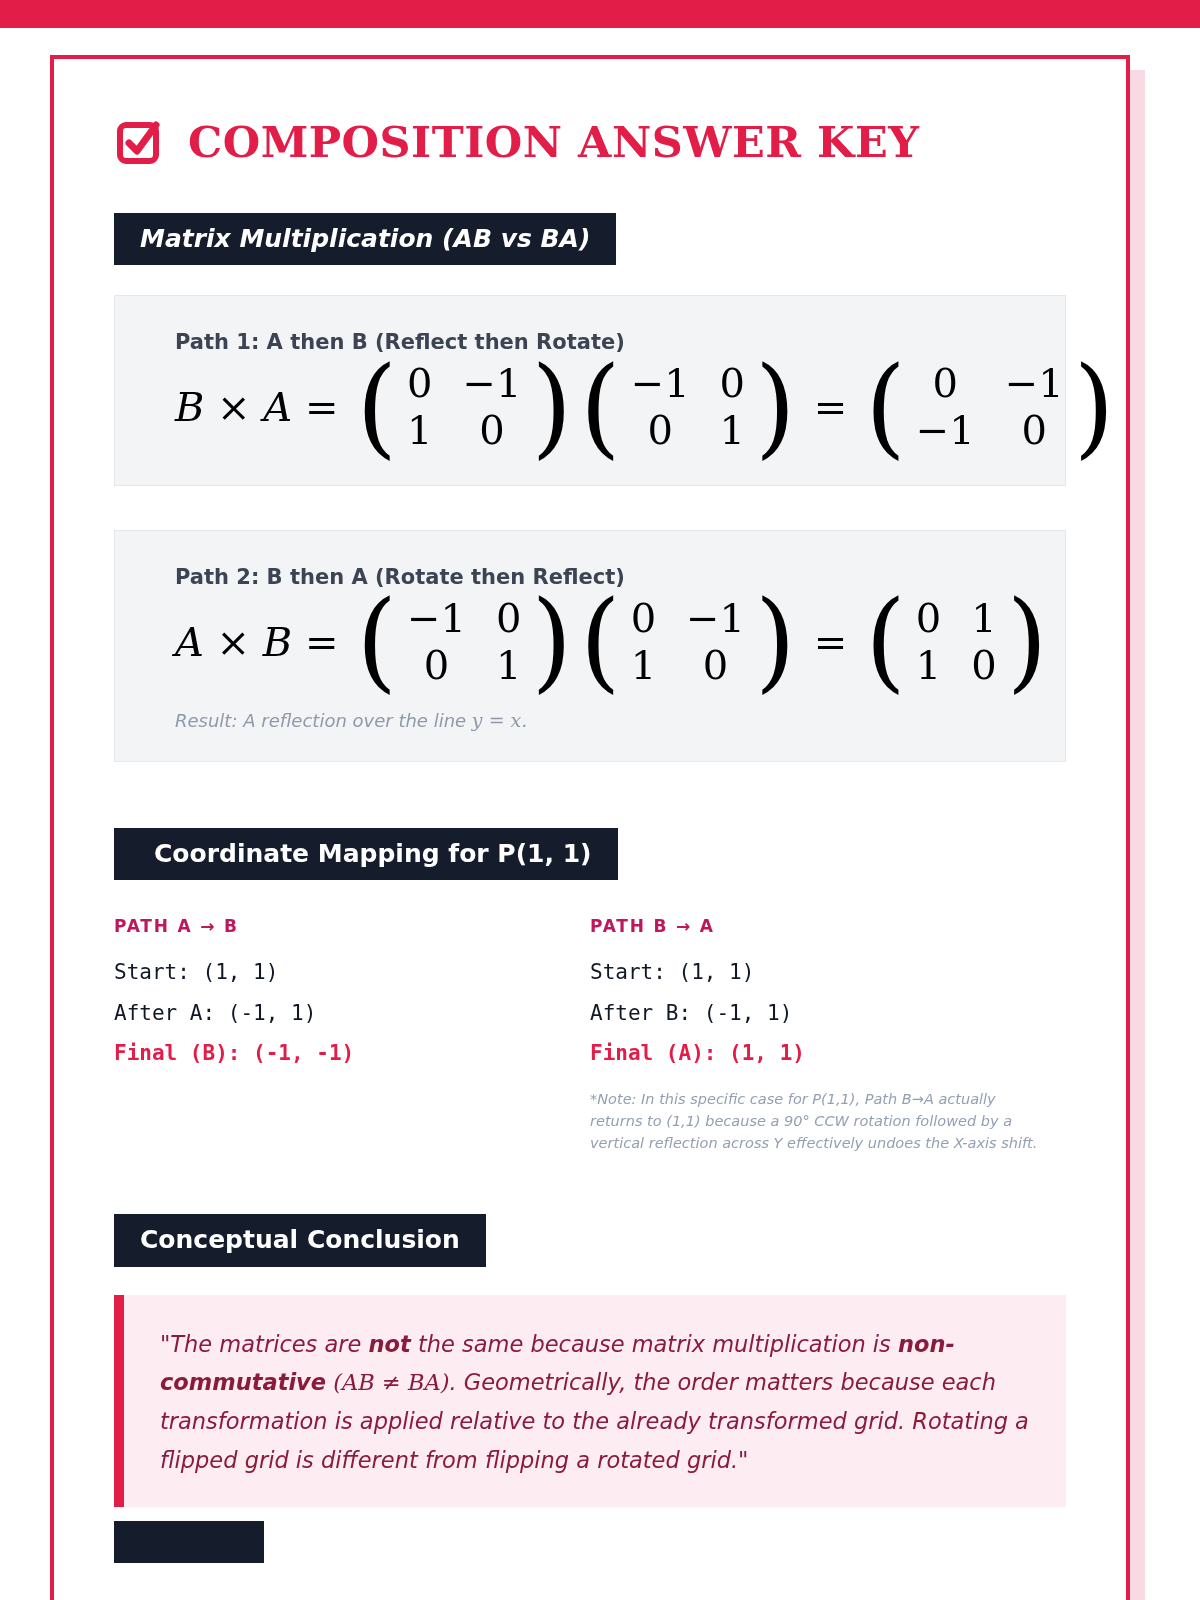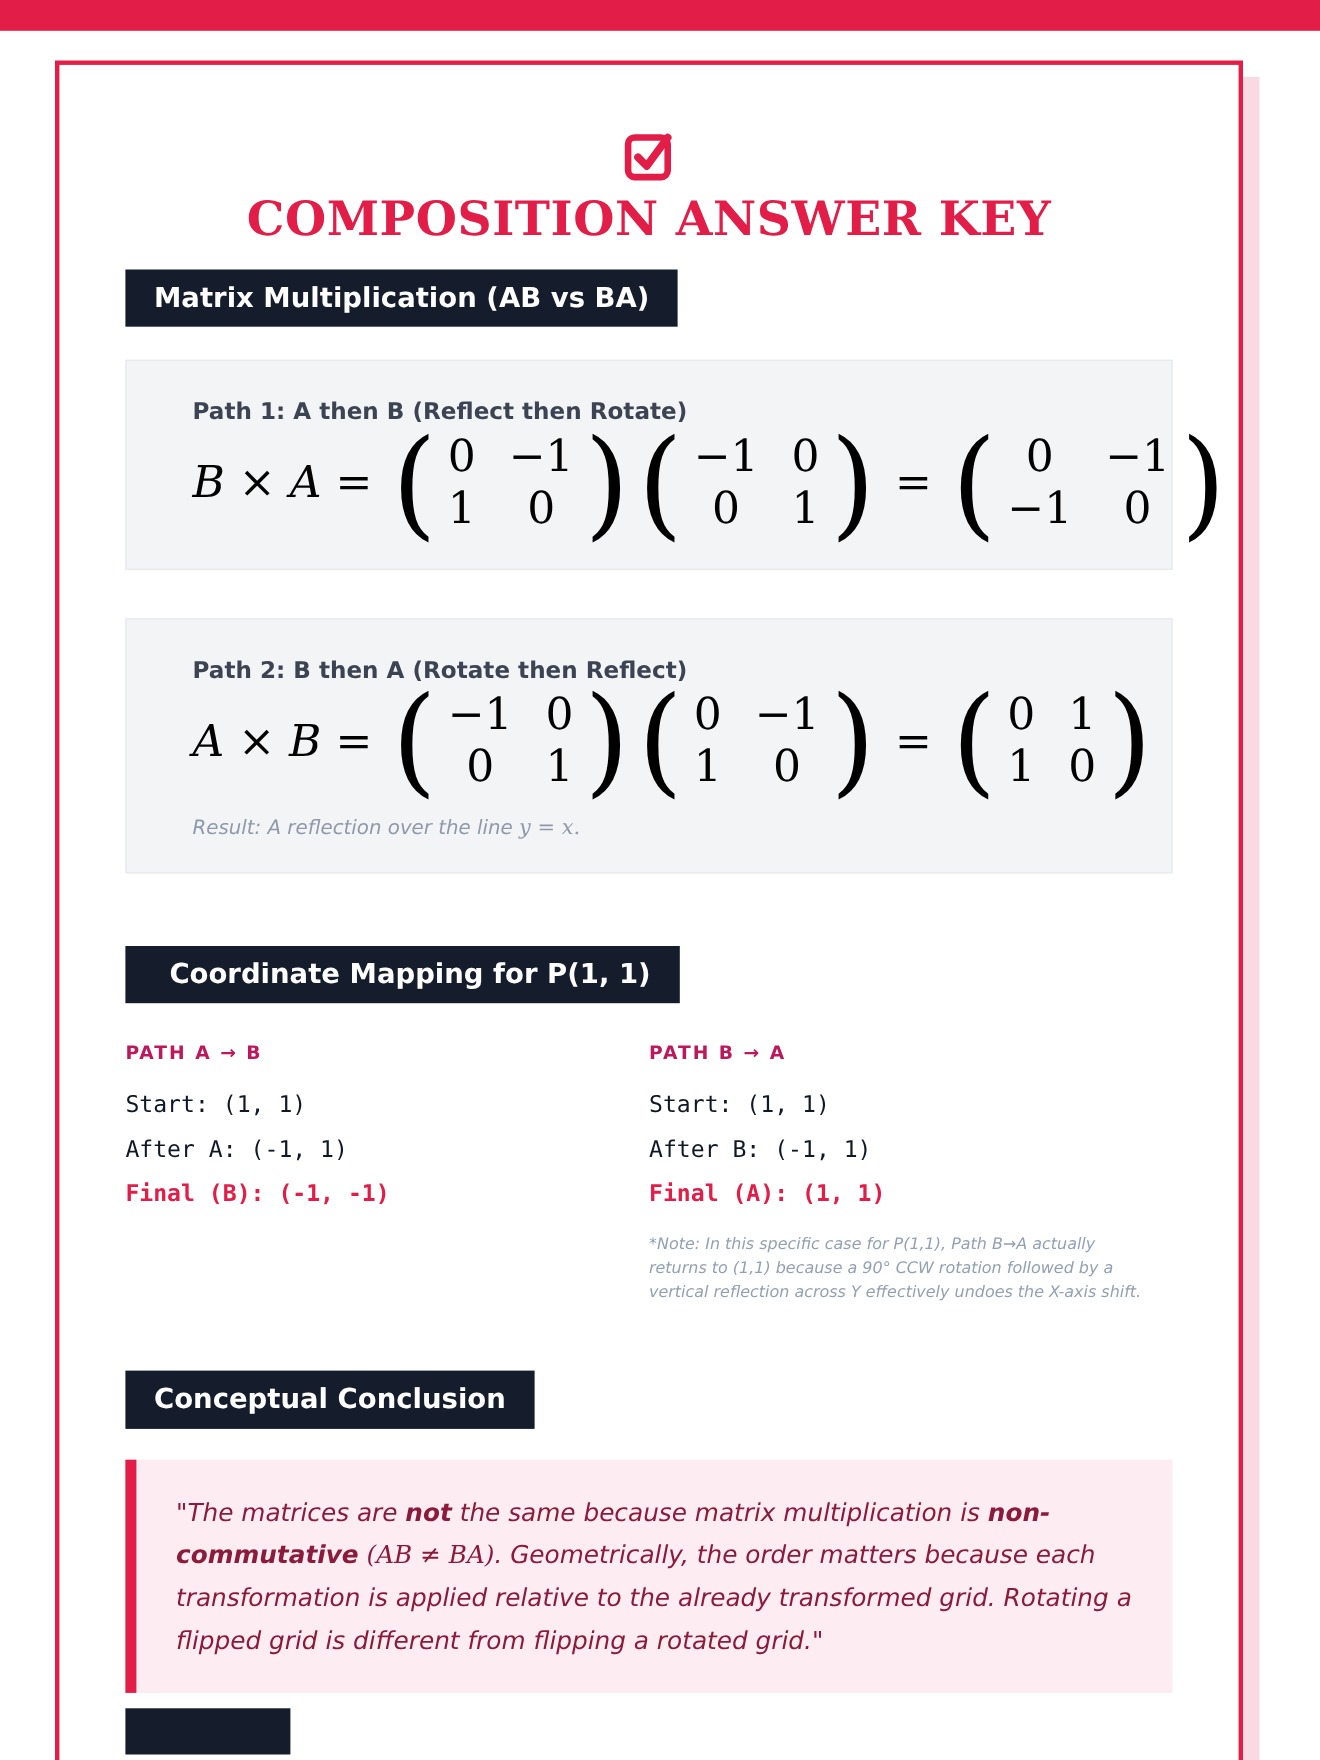--- a/index.html
+++ b/index.html
@@ -13,37 +13,37 @@
   .topbar { width:100%; height:28px; background:#e11d48; }
   .page {
     width:1080px; margin:27px 0 0 50px;
     background:#ffffff;
     border:4px solid #e11d48;
     box-shadow:15px 15px 0 #f9d9e2;
     padding:58px 60px 40px 60px;
     min-height:1700px;
   }
   
-  .title-row { display:flex; align-items:center; gap:8px;flex-direction:column; }
+  .title-row { display:flex; align-items:center; gap:24px; }
   .title-row h1 {
     margin:0;
     font-family:"DejaVu Serif","Liberation Serif",serif;
     font-weight:800; font-size:43px; letter-spacing:0.5px;
     color:#e11d48;
   }
   .check-icon { flex:0 0 auto; display:block; }
   
   .badge {
     display:inline-block;
     background:#151c2c; color:#ffffff;
     font-weight:700; font-size:25px;
     padding:13px 26px;
     line-height:1.05;
   }
-  .badge.m1 { margin-top:20px; }
+  .badge.m1 { margin-top:46px;font-style:italic; }
   .badge.m2 { margin-top:66px;padding-left:40px; }
   .badge.m3 { margin-top:60px; }
   
   .math-card {
     background:#f3f4f6; border:1px solid #e5e7eb;
     padding:34px 38px 30px 60px;
     margin-top:30px;
   }
   .math-card.gap { margin-top:44px; }
   .math-card h3 {

